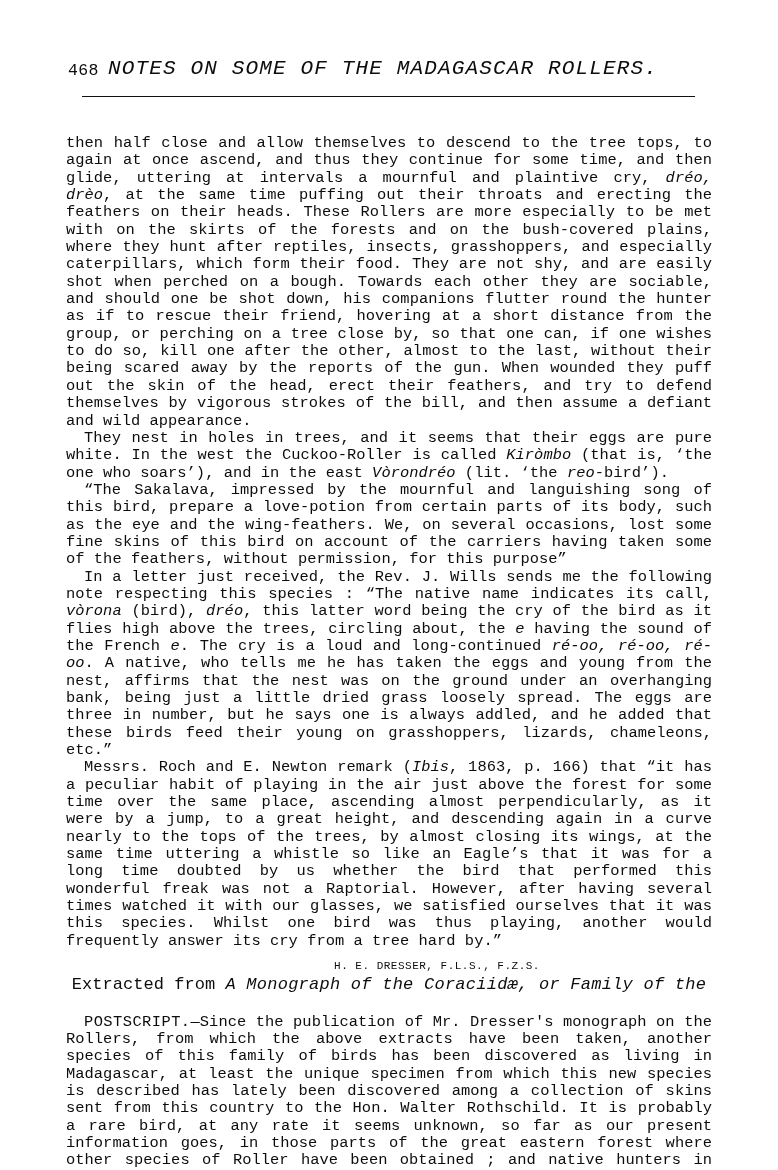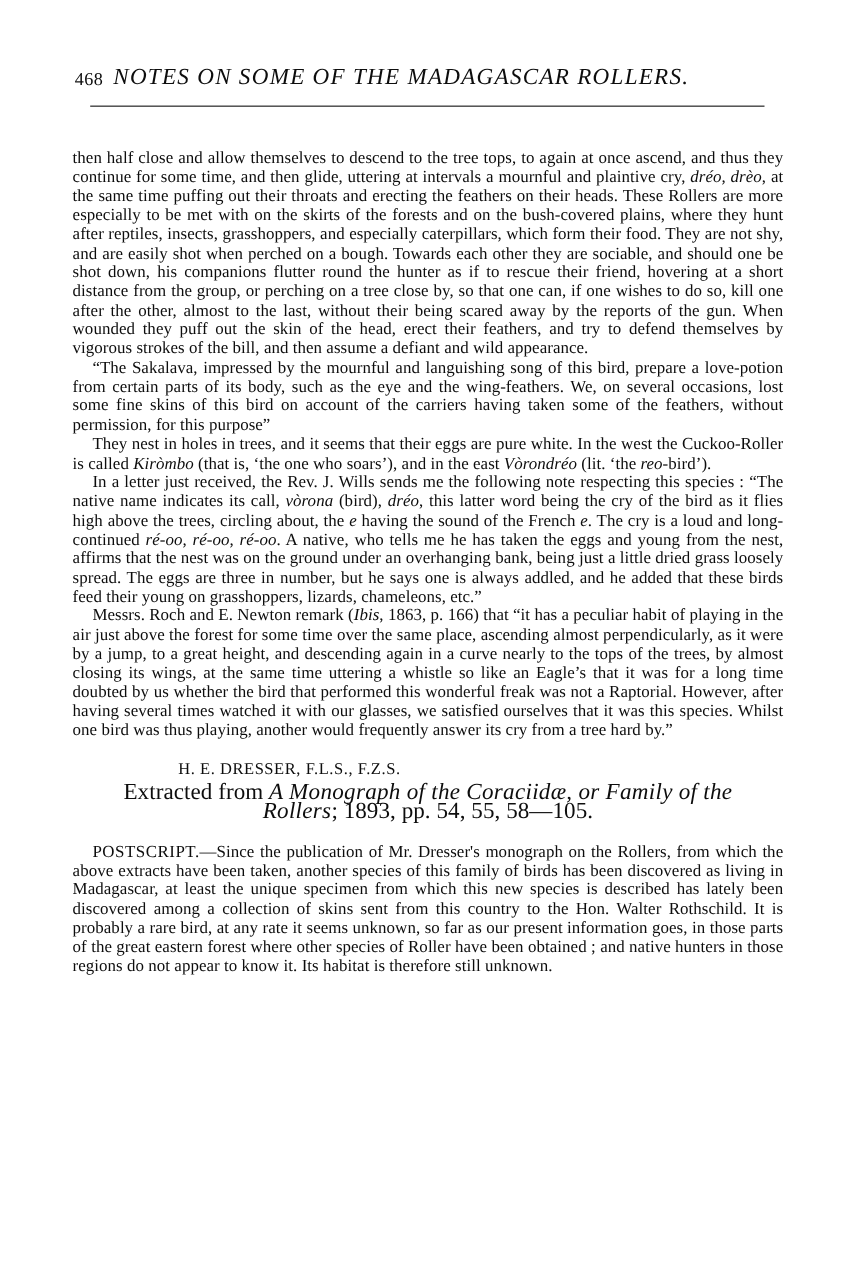--- a/index.html
+++ b/index.html
@@ -13,20 +13,21 @@
     overflow: hidden;
     font-family: "Liberation Serif", "DejaVu Serif", serif;
     color: #0d0d0d;
     -webkit-font-smoothing: antialiased;
   }
   .page {
     position: relative;
     width: 778px;
     height: 934px;
     background: #ffffff;
+    font-family: Liberation Mono, monospace;
   }
   .content {
     position: absolute;
     left: 66px;
     top: 54px;
     width: 646px;
   }
 
   
   .runhead {
@@ -71,33 +72,34 @@
   p {
     margin: 0;
     text-indent: 18px;
     text-align: justify;
   }
   p.noindent { text-indent: 0; }
   i, .it { font-style: italic; }
 
   
   .sig {
-    margin-top: 18px;
-    font-size: 15px;
+    margin-top: 7px;
+    text-align: center;
+    font-size: 11px;
     line-height: 18px;
     text-indent: 0;
     padding-left: 96px;
   }
   .smallcaps {
     font-variant: small-caps;
     letter-spacing: .5px;
   }
   .extract {
     text-align: center;
-    font-size: 21px;
+    font-size: 17px;
     line-height: 18.5px;
     text-indent: 0;
     margin-top: 1px;
   }
   .extract .title {
     font-style: italic;
     letter-spacing: .25px;
   }
   .extract-l2 { display: block; }
 
@@ -115,30 +117,30 @@
 
     <div class="runhead">
       <span class="folio">468</span><span class="runhead-title">NOTES ON SOME OF THE MADAGASCAR ROLLERS.</span>
     </div>
     <div class="rule"></div>
 
     <div class="body">
 
       <p class="noindent"><span>then half close and allow themselves to descend to the tree tops, to again at once ascend, and thus they continue for some time, and then glide, uttering at intervals a mournful and plaintive cry, </span><i>dréo, drèo</i><span>, at the same time puffing out their throats and erecting the feathers on their heads.  These Rollers are more especially to be met with on the skirts of the forests and on the bush-covered plains, where they hunt after reptiles, insects, grasshoppers, and especially caterpillars, which form their food.  They are not shy, and are easily shot when perched on a bough.  Towards each other they are sociable, and should one be shot down, his companions flutter round the hunter as if to rescue their friend, hovering at a short distance from the group, or perching on a tree close by, so that one can, if one wishes to do so, kill one after the other, almost to the last, without their being scared away by the reports of the gun.  When wounded they puff out the skin of the head, erect their feathers, and try to defend themselves by vigorous strokes of the bill, and then assume a defiant and wild appearance.</span></p>
 
+      <p><span>They nest in holes in trees, and it seems that their eggs are pure white.  In the west the Cuckoo-Roller is called </span><i>Kiròmbo</i><span> (that is, ‘the one who soars’), and in the east </span><i>Vòrondréo</i><span> (lit. ‘the </span><i>reo</i><span>-bird’).</span></p>
+
       <p>“The Sakalava, impressed by the mournful and languishing song of this bird, prepare a love-potion from certain parts of its body, such as the eye and the wing-feathers.  We, on several occasions, lost some fine skins of this bird on account of the carriers having taken some of the feathers, without permission, for this purpose”</p>
-
-      <p><span>They nest in holes in trees, and it seems that their eggs are pure white.  In the west the Cuckoo-Roller is called </span><i>Kiròmbo</i><span> (that is, ‘the one who soars’), and in the east </span><i>Vòrondréo</i><span> (lit. ‘the </span><i>reo</i><span>-bird’).</span></p>
 
       <p><span>In a letter just received, the Rev. J. Wills sends me the following note respecting this species :  “The native name indicates its call, </span><i>vòrona</i><span> (bird), </span><i>dréo</i><span>, this latter word being the cry of the bird as it flies high above the trees, circling about, the </span><i>e</i><span> having the sound of the French </span><i>e</i><span>.  The cry is a loud and long-continued </span><i>ré-oo, ré-oo, ré-oo</i><span>.  A native, who tells me he has taken the eggs and young from the nest, affirms that the nest was on the ground under an overhanging bank, being just a little dried grass loosely spread.  The eggs are three in number, but he says one is always addled, and he added that these birds feed their young on grasshoppers, lizards, chameleons, etc.”</span></p>
 
       <p><span>Messrs.  Roch and E. Newton remark (</span><i>Ibis</i><span>, 1863, p. 166) that “it has a peculiar habit of playing in the air just above the forest for some time over the same place, ascending almost perpendicularly, as it were by a jump, to a great height, and descending again in a curve nearly to the tops of the trees, by almost closing its wings, at the same time uttering a whistle so like an Eagle’s that it was for a long time doubted by us whether the bird that performed this wonderful freak was not a Raptorial.  However, after having several times watched it with our glasses, we satisfied ourselves that it was this species.  Whilst one bird was thus playing, another would frequently answer its cry from a tree hard by.”</span></p>
 
       <p class="sig"><span class="smallcaps">H. E. DRESSER, F.L.S., F.Z.S.</span></p>
 
-      <p class="extract"><span>Extracted from </span><span class="title">A Monograph of the Coraciidæ, or Family of the</span><span class="extract-l2"><span class="title">Rollers</span><span>; 1893, pp. 54, 55, 58—105.</span></span></p>
+      <p class="extract"><span>Extracted from </span><span class="title">A Monograph of the Coraciidæ, or Family of the</span></p>
 
       <p class="ps"><span class="ps-label">POSTSCRIPT.</span><span>—</span><span>Since the publication of Mr. Dresser's monograph on the Rollers, from which the above extracts have been taken, another species of this family of birds has been discovered as living in Madagascar, at least the unique specimen from which this new species is described has lately been discovered among a collection of skins sent from this country to the Hon. Walter Rothschild.  It is probably a rare bird, at any rate it seems unknown, so far as our present information goes, in those parts of the great eastern forest where other species of Roller have been obtained ;  and native hunters in those regions do not appear to know it.  Its habitat is therefore still unknown.</span></p>
 
 
     </div>
   </div>
 </div>
 
 </body></html>

